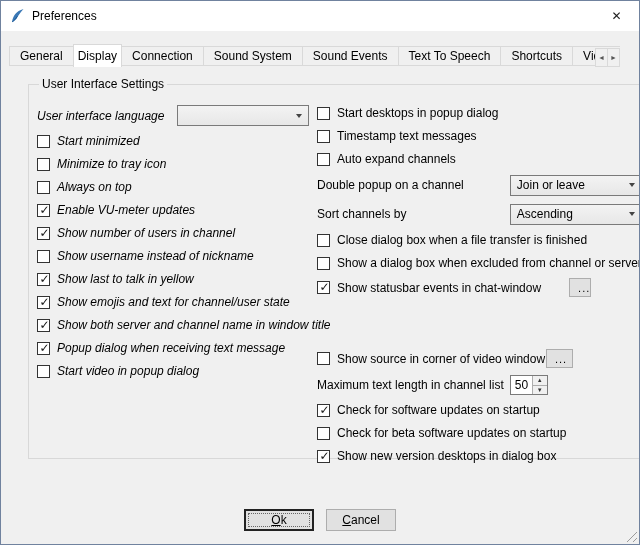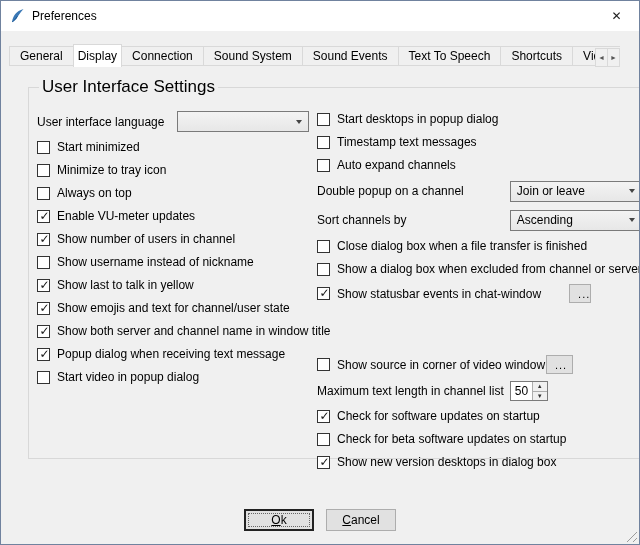--- a/index.html
+++ b/index.html
@@ -17,23 +17,23 @@
   
   .tabbar{margin:13px 19px 0 8px;display:flex;align-items:center;position:relative;height:23px;overflow:hidden;flex:none;}
   .tab{flex:none;height:20px;padding:0 10px;display:flex;align-items:center;background:#f0f0f0;border:1px solid #d9d9d9;margin-right:-1px;white-space:nowrap;}
   .tab.active{height:23px;background:#fff;border-bottom:none;z-index:2;padding:0 4px;}
   .tab-scroller{position:absolute;right:0;bottom:0;display:flex;z-index:3;}
   .tab-scroller .sbtn{width:13px;height:19px;background:#f0f0f0;border:1px solid #d9d9d9;margin-left:-1px;display:flex;align-items:center;justify-content:center;font-size:7px;color:#555;}
 
   
   .content{flex:1;display:flex;flex-direction:column;padding:10px 27px 0 27px;min-height:0;}
   fieldset.groupbox{border:1px solid #d8d8d8;height:382px;padding:4px 8px 0 8px;flex:none;}
-  legend{padding:0 3px;margin-left:2px;font-size:17px;}
+  legend{padding:0 3px;margin-left:2px;font-size:12px;}
   .cols{display:flex;margin-top:10px;}
-  .col-l{width:272px;flex:none;display:flex;flex-direction:column;gap:7px;}
+  .col-l{width:272px;flex:none;display:flex;flex-direction:column;gap:7px;font-style:italic;}
   .col-r{flex:1;min-width:0;display:flex;flex-direction:column;gap:7px;margin-left:8px;}
 
   .row{display:flex;align-items:center;height:16px;white-space:nowrap;}
   .row-combo{display:flex;align-items:center;justify-content:space-between;height:22px;white-space:nowrap;}
   .cb{display:flex;align-items:center;height:16px;white-space:nowrap;}
   .box{width:13px;height:13px;flex:none;background:#fff;border:1px solid #333;margin-right:7px;position:relative;}
   .box.on::after{content:"✓";position:absolute;left:0;top:-2px;width:13px;text-align:center;font-size:12px;font-weight:700;color:#111;line-height:14px;}
   .has-more{width:256px;}
   .more-btn{margin-left:auto;width:27px;height:19px;border:1px solid #adadad;background:#e1e1e1;font-size:11px;display:flex;align-items:center;justify-content:flex-start;padding-left:8px;letter-spacing:1px;}
 

